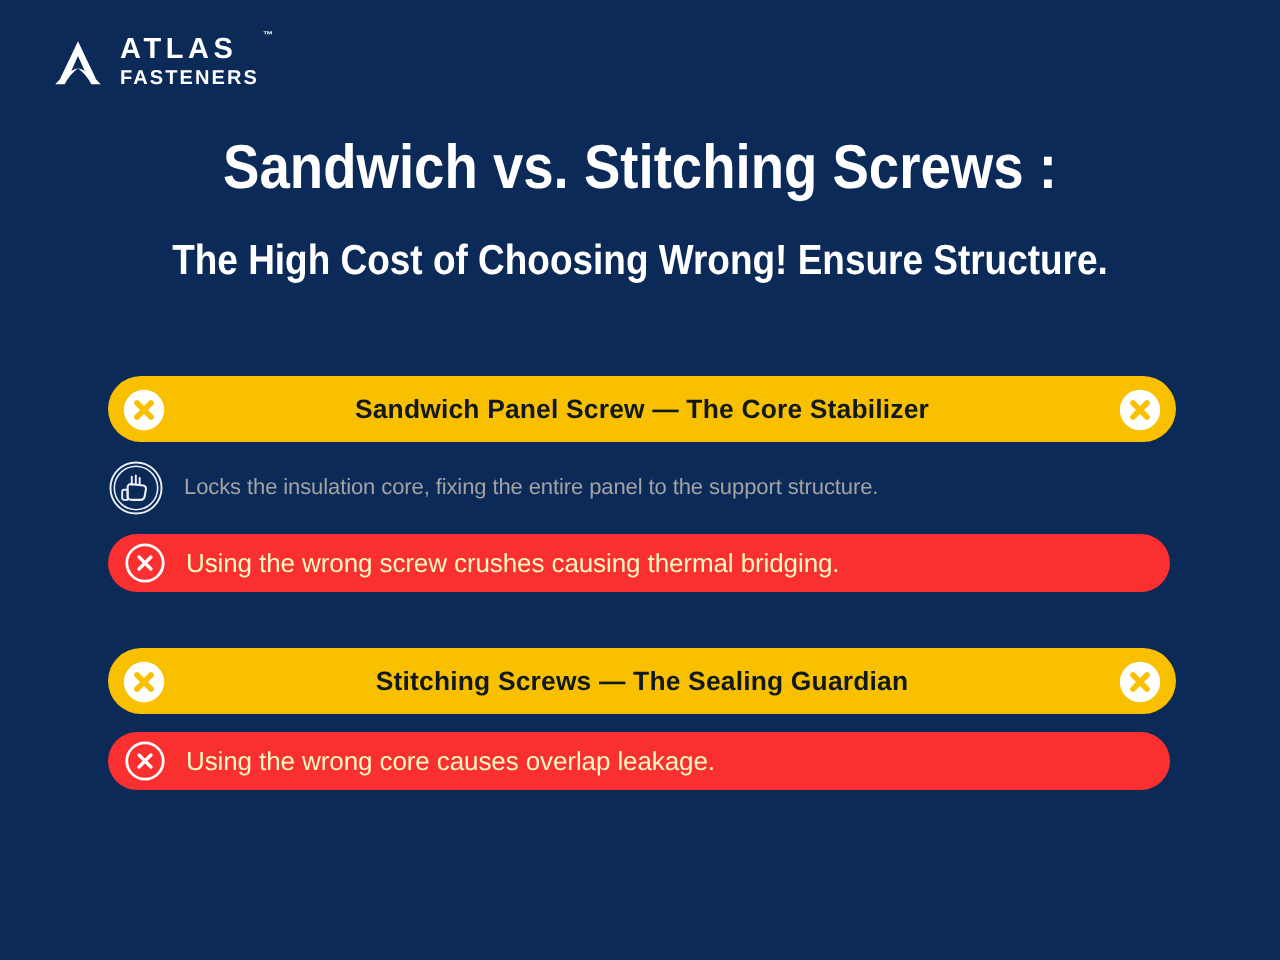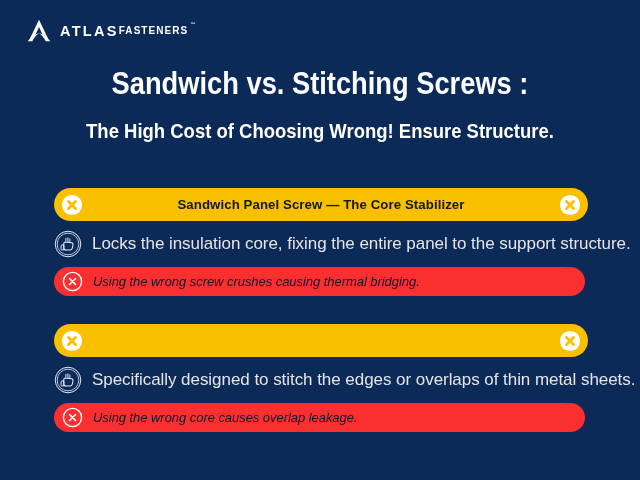--- a/index.html
+++ b/index.html
@@ -24,21 +24,21 @@
     align-items: center;
     gap: 8px;
   }
   .logo-mark {
     width: 26px;
     height: 26px;
     display: block;
   }
   .logo-wordmark {
     display: flex;
-    flex-direction: row;
+    flex-direction: column;
     line-height: 1;
     position: relative;
   }
   .logo-top {
     font-size: 14.5px;
     font-weight: bold;
     color: #ffffff;
     letter-spacing: 2.3px;
   }
   .logo-bottom {
@@ -124,46 +124,45 @@
 
   
   .info-row {
     display: flex;
     align-items: center;
     margin: 9px 0 0 54px;
     gap: 10px;
   }
   .hand-icon { width: 28px; height: 28px; flex: none; }
   .info-text {
-    color: #e5e5e5;
-    font-size: 17px;
+    color: #a3a3a3;
+    font-size: 11px;
     letter-spacing: -0.05px;
     white-space: nowrap;
     text-align: right;
   }
 
   
   .warn-bar {
     position: relative;
     margin: 9px 55px 0 54px;
     height: 29px;
     background: #fa2f2f;
     border-radius: 15px;
     display: flex;
     align-items: center;
     padding-left: 8px;
     gap: 10px;
   }
   .warn-icon { width: 21px; height: 21px; flex: none; }
   .warn-text {
-    color: #0f172a;
+    color: #fef9c3;
     font-size: 13px;
     letter-spacing: -0.05px;
     white-space: nowrap;
-    font-style: italic;
   }
 </style>
 </head>
 <body>
 
 <div class="logo">
   <svg class="logo-mark" viewBox="0 0 32 32">
     <path d="M16 2 L27 25 L22.3 25 L16 11 L9.7 25 L5 25 Z" fill="#ffffff"></path>
     <path d="M2 28.5 C7 22.5 12 19.5 16 18.6 C12.6 21.4 9.6 24.6 7.8 28.5 Z" fill="#ffffff"></path>
     <path d="M30 28.5 C25 22.5 20 19.5 16 18.6 C19.4 21.4 22.4 24.6 24.2 28.5 Z" fill="#ffffff"></path>
@@ -216,36 +215,27 @@
   </div>
 
   <div class="section">
     <div class="head-bar">
       <span class="x-badge left">
         <svg viewBox="0 0 24 24" width="22" height="22">
           <circle cx="12" cy="12" r="11" fill="#ffffff"></circle>
           <path d="M8.2 8.2 L15.8 15.8 M15.8 8.2 L8.2 15.8" stroke="#f9c000" stroke-width="3.1" stroke-linecap="round"></path>
         </svg>
       </span>
+      <span class="head-bar-text">Stitching Screws — The Sealing Guardian</span>
       <span class="x-badge right">
         <svg viewBox="0 0 24 24" width="22" height="22">
           <circle cx="12" cy="12" r="11" fill="#ffffff"></circle>
           <path d="M8.2 8.2 L15.8 15.8 M15.8 8.2 L8.2 15.8" stroke="#f9c000" stroke-width="3.1" stroke-linecap="round"></path>
         </svg>
       </span>
-    </div>
-    <div class="info-row">
-      <svg class="hand-icon" viewBox="0 0 32 32">
-        <circle cx="16" cy="16" r="14.6" fill="none" stroke="#e9eef7" stroke-width="1.1"></circle>
-        <circle cx="16" cy="16" r="12.4" fill="none" stroke="#e9eef7" stroke-width="0.9"></circle>
-        <path d="M13.6 14.2 L13.6 9.6 M15.9 13.8 L15.9 8.9 M18.1 14.3 L18.1 10.2" stroke="#e9eef7" stroke-width="1.1" stroke-linecap="round" fill="none"></path>
-        <path d="M11.2 15.6 C11.2 14.3 12.2 13.6 13.3 13.8 L20.1 14.6 C21.2 14.8 21.9 15.6 21.7 16.6 L21.0 20.6 C20.8 21.9 19.8 22.8 18.5 22.8 L13.6 22.8 C12.2 22.8 11.2 21.8 11.2 20.5 Z" fill="none" stroke="#e9eef7" stroke-width="1.2" stroke-linejoin="round"></path>
-        <path d="M11.2 17.0 L9.2 17.0 C8.5 17.0 8.1 17.5 8.1 18.1 L8.1 21.6 C8.1 22.3 8.6 22.8 9.2 22.8 L11.2 22.8 Z" fill="none" stroke="#e9eef7" stroke-width="1.1" stroke-linejoin="round"></path>
-      </svg>
-      <span class="info-text">Specifically designed to stitch the edges or overlaps of thin metal sheets.</span>
     </div>
     <div class="warn-bar">
       <svg class="warn-icon" viewBox="0 0 24 24">
         <circle cx="12" cy="12" r="10.4" fill="none" stroke="#ffffff" stroke-width="1.6"></circle>
         <path d="M8.6 8.6 L15.4 15.4 M15.4 8.6 L8.6 15.4" stroke="#ffffff" stroke-width="1.9" stroke-linecap="round"></path>
       </svg>
       <span class="warn-text">Using the wrong core causes overlap leakage.</span>
     </div>
   </div>
 

